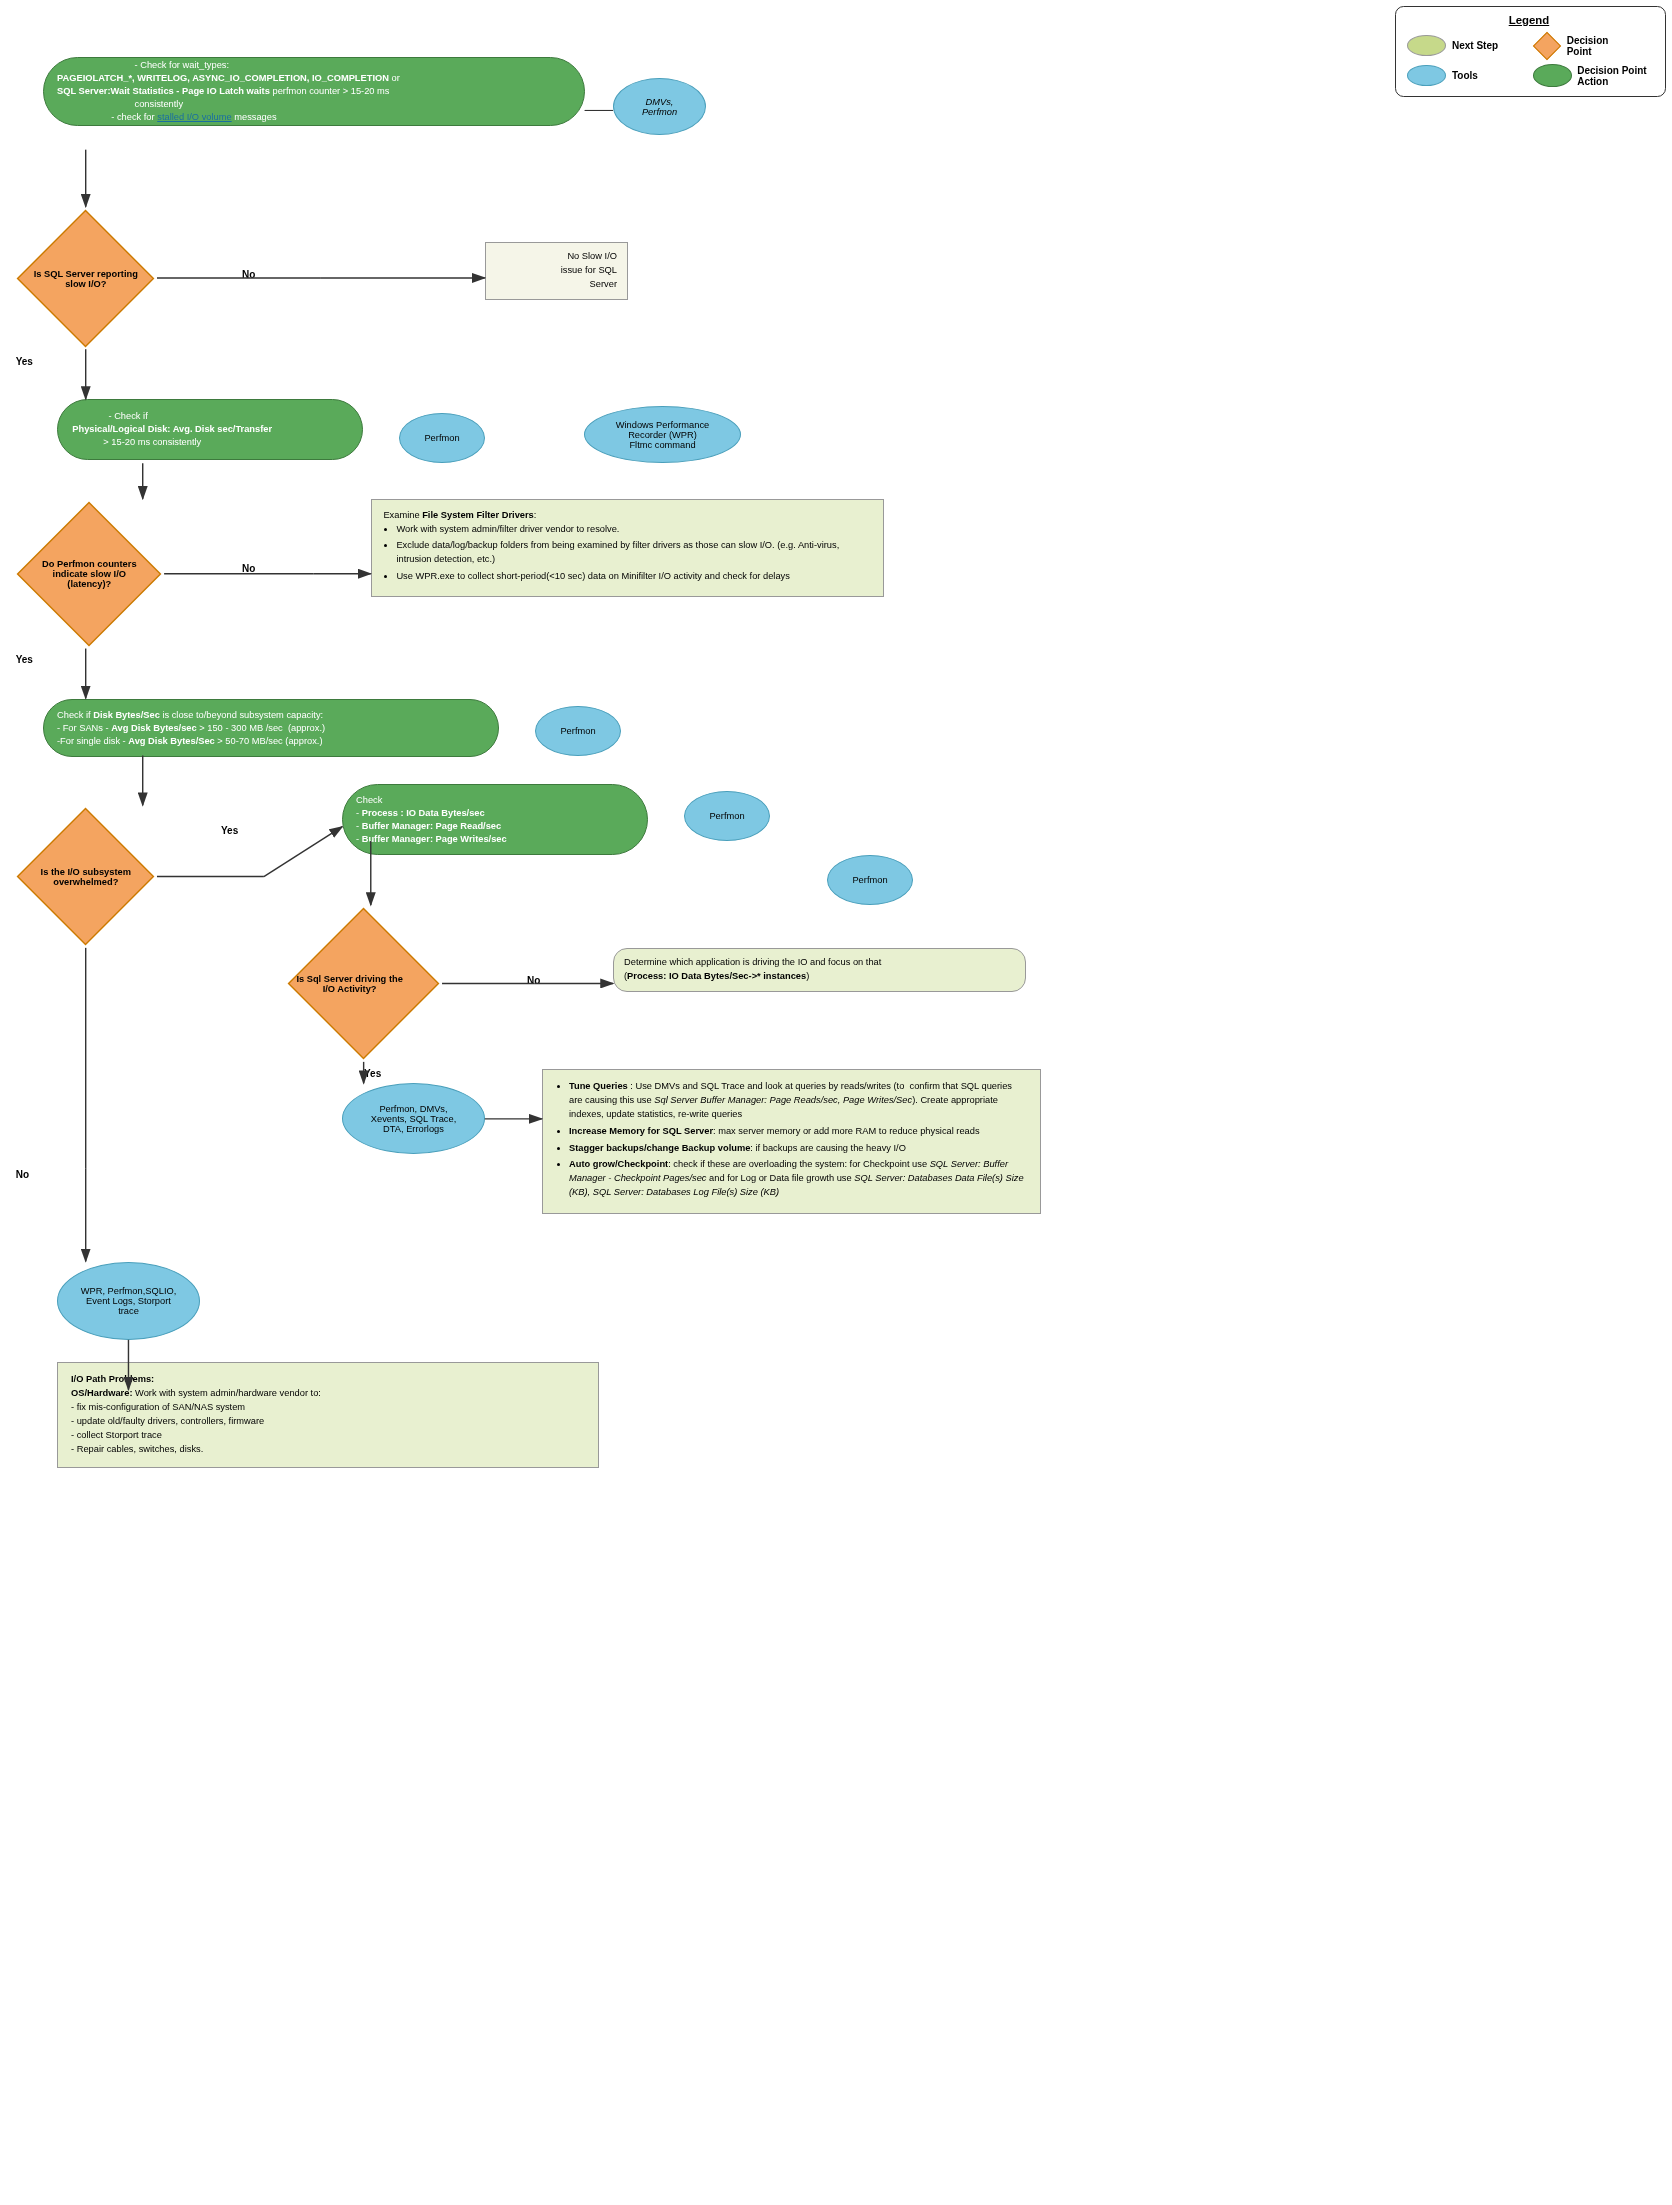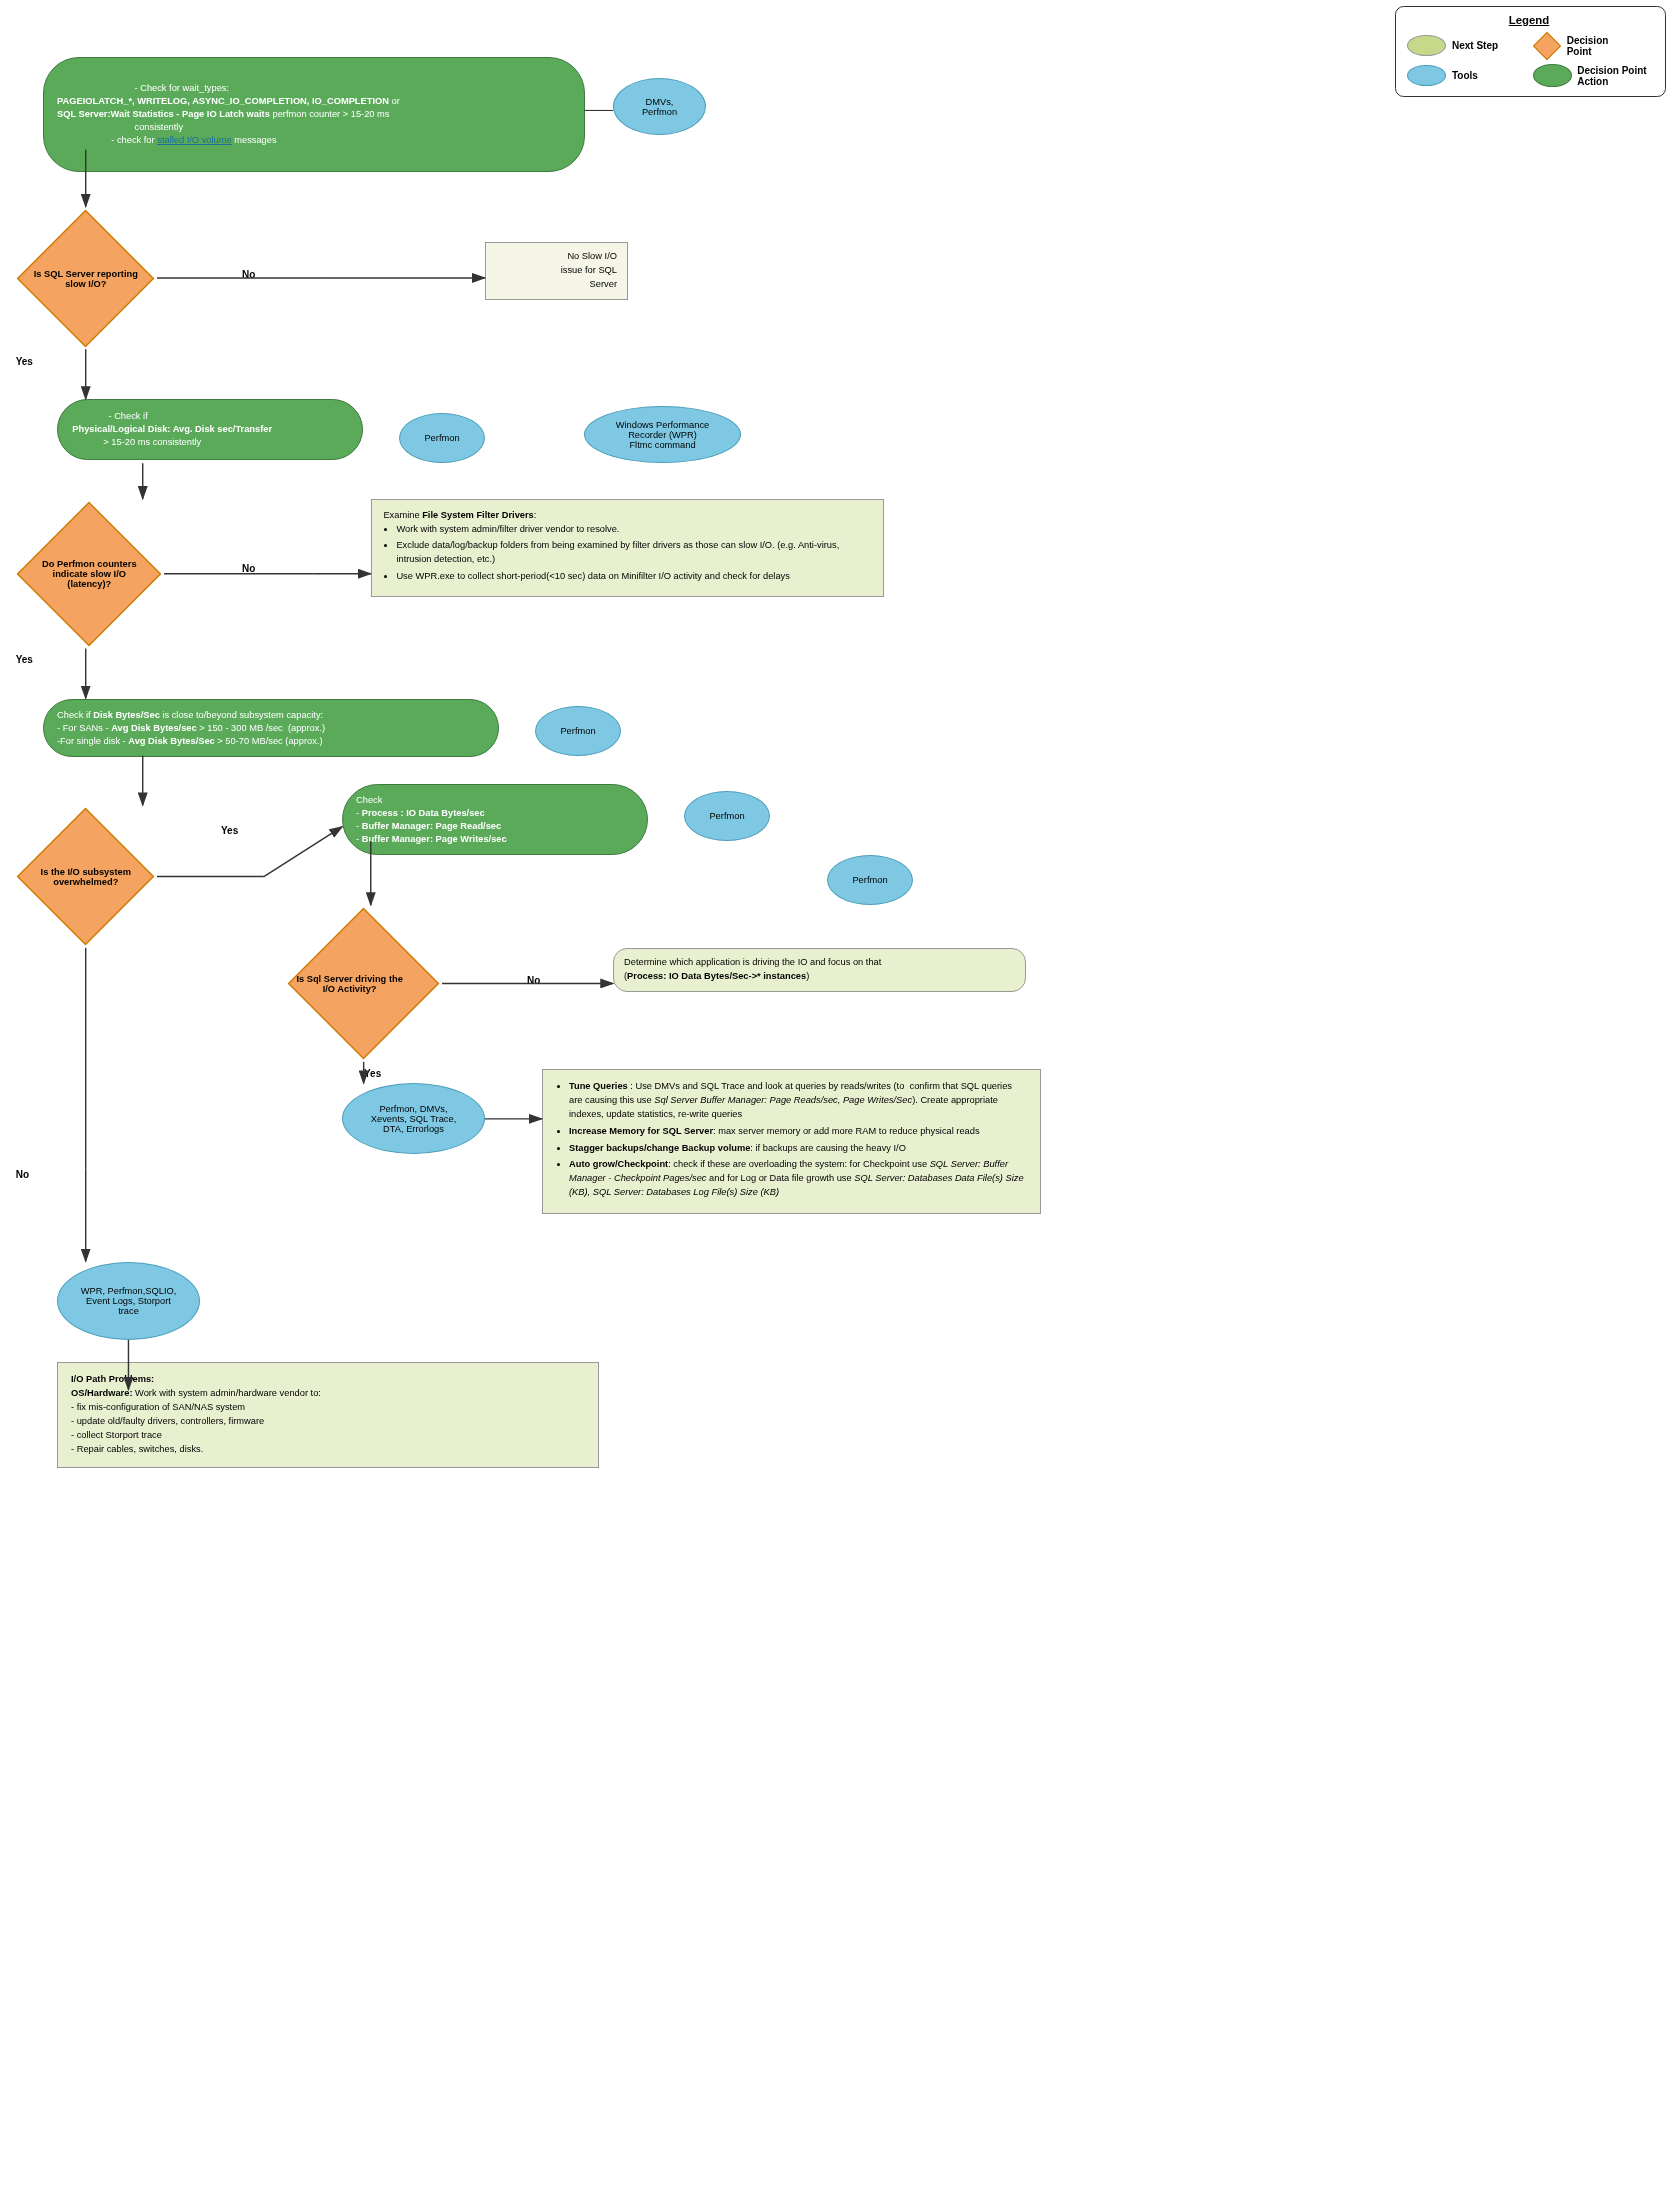--- a/index.html
+++ b/index.html
@@ -75,21 +75,21 @@
     }
     .legend-label {
       font-size: 10px;
       font-weight: bold;
     }
 
     
     .cloud-green {
       background: #5aaa5a;
       border-radius: 36px;
-      padding: 24px 13px;
+      padding: 1px 13px;
       color: #fff;
       border: 1.4px solid #3d7a3d;
       font-size: 9.3px;
       line-height: 1.4;
       position: absolute;
     }
     .cloud-blue {
       background: #7ec8e3;
       border-radius: 50%;
       padding: 7.1px 11.4px;
@@ -179,21 +179,21 @@
   <div class="cloud-green" style="left:43px; top:57px; width:542px;">
     <span>
       &nbsp;&nbsp;&nbsp;&nbsp;&nbsp;&nbsp;&nbsp;&nbsp;&nbsp;&nbsp;&nbsp;&nbsp;&nbsp;&nbsp;&nbsp;&nbsp;&nbsp;&nbsp;&nbsp;&nbsp;&nbsp;&nbsp;&nbsp;&nbsp;&nbsp;&nbsp;&nbsp;&nbsp;&nbsp;&nbsp;- Check for wait_types:<br>
       <strong>PAGEIOLATCH_*, WRITELOG, ASYNC_IO_COMPLETION, IO_COMPLETION</strong> or<br>
       <strong>SQL Server:Wait Statistics - Page IO Latch waits</strong> perfmon counter &gt; 15-20 ms<br>
       &nbsp;&nbsp;&nbsp;&nbsp;&nbsp;&nbsp;&nbsp;&nbsp;&nbsp;&nbsp;&nbsp;&nbsp;&nbsp;&nbsp;&nbsp;&nbsp;&nbsp;&nbsp;&nbsp;&nbsp;&nbsp;&nbsp;&nbsp;&nbsp;&nbsp;&nbsp;&nbsp;&nbsp;&nbsp;&nbsp;consistently<br>
       &nbsp;&nbsp;&nbsp;&nbsp;&nbsp;&nbsp;&nbsp;&nbsp;&nbsp;&nbsp;&nbsp;&nbsp;&nbsp;&nbsp;&nbsp;&nbsp;&nbsp;&nbsp;&nbsp;&nbsp;&nbsp;- check for <span class="link-style">stalled I/O volume</span> messages
     </span>
   </div>
 
-  <div class="cloud-blue" style="left:613px; top:78px; width:93px; height:57px; display:flex; align-items:center; justify-content:center;">
+  <div class="cloud-blue" style="left:613px; top:78px; width:93px; height:57px; display:flex; align-items:center; justify-content:center;font-style:italic;">
     <span>DMVs,<br>Perfmon</span>
   </div>
 
   <div style="position:absolute; left:14.3px; top:207px; width:143px; height:143px;">
     <svg width="143" height="143" viewBox="0 0 200 200">
       <polygon points="100,5 195,100 100,195 5,100" fill="#f4a460" stroke="#cc7a00" stroke-width="2"></polygon>
     </svg>
     <div style="position:absolute;top:0;left:0;width:143px;height:143px;display:flex;align-items:center;justify-content:center;">
       <div style="text-align:center;font-size:9.3px;font-weight:bold;padding:14.3px;">Is SQL Server reporting<br>slow I/O?</div>
     </div>

